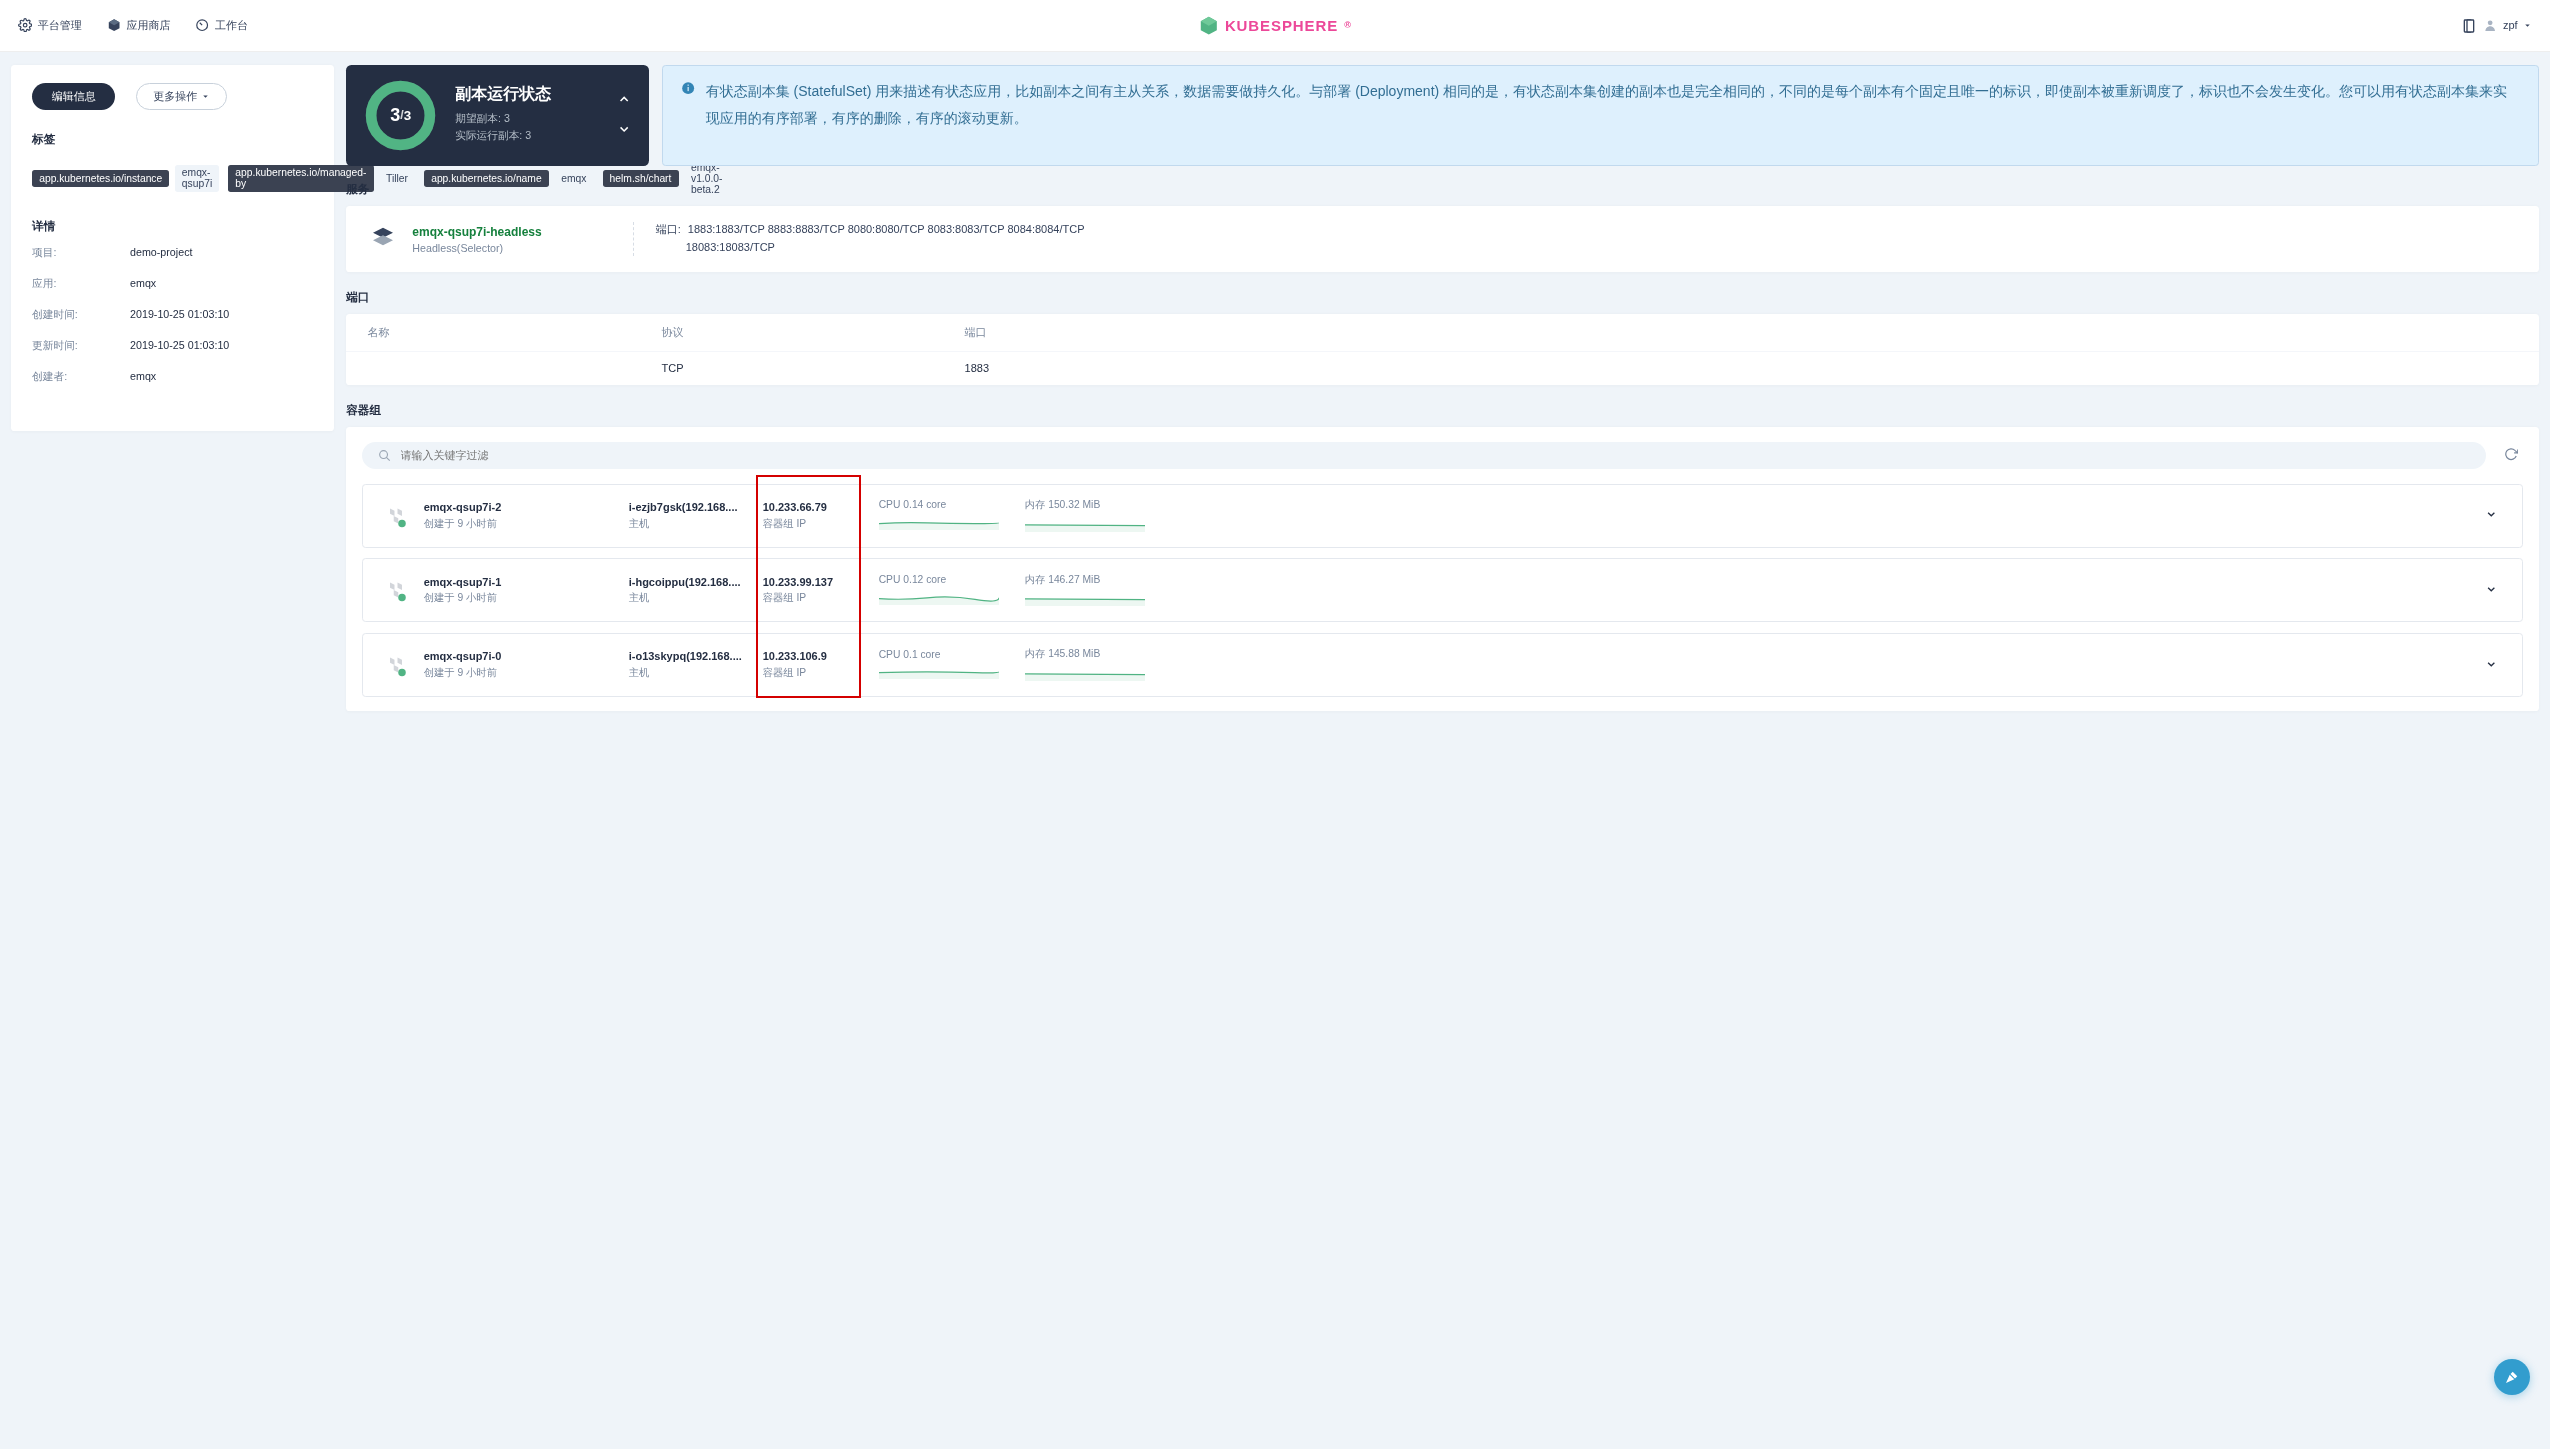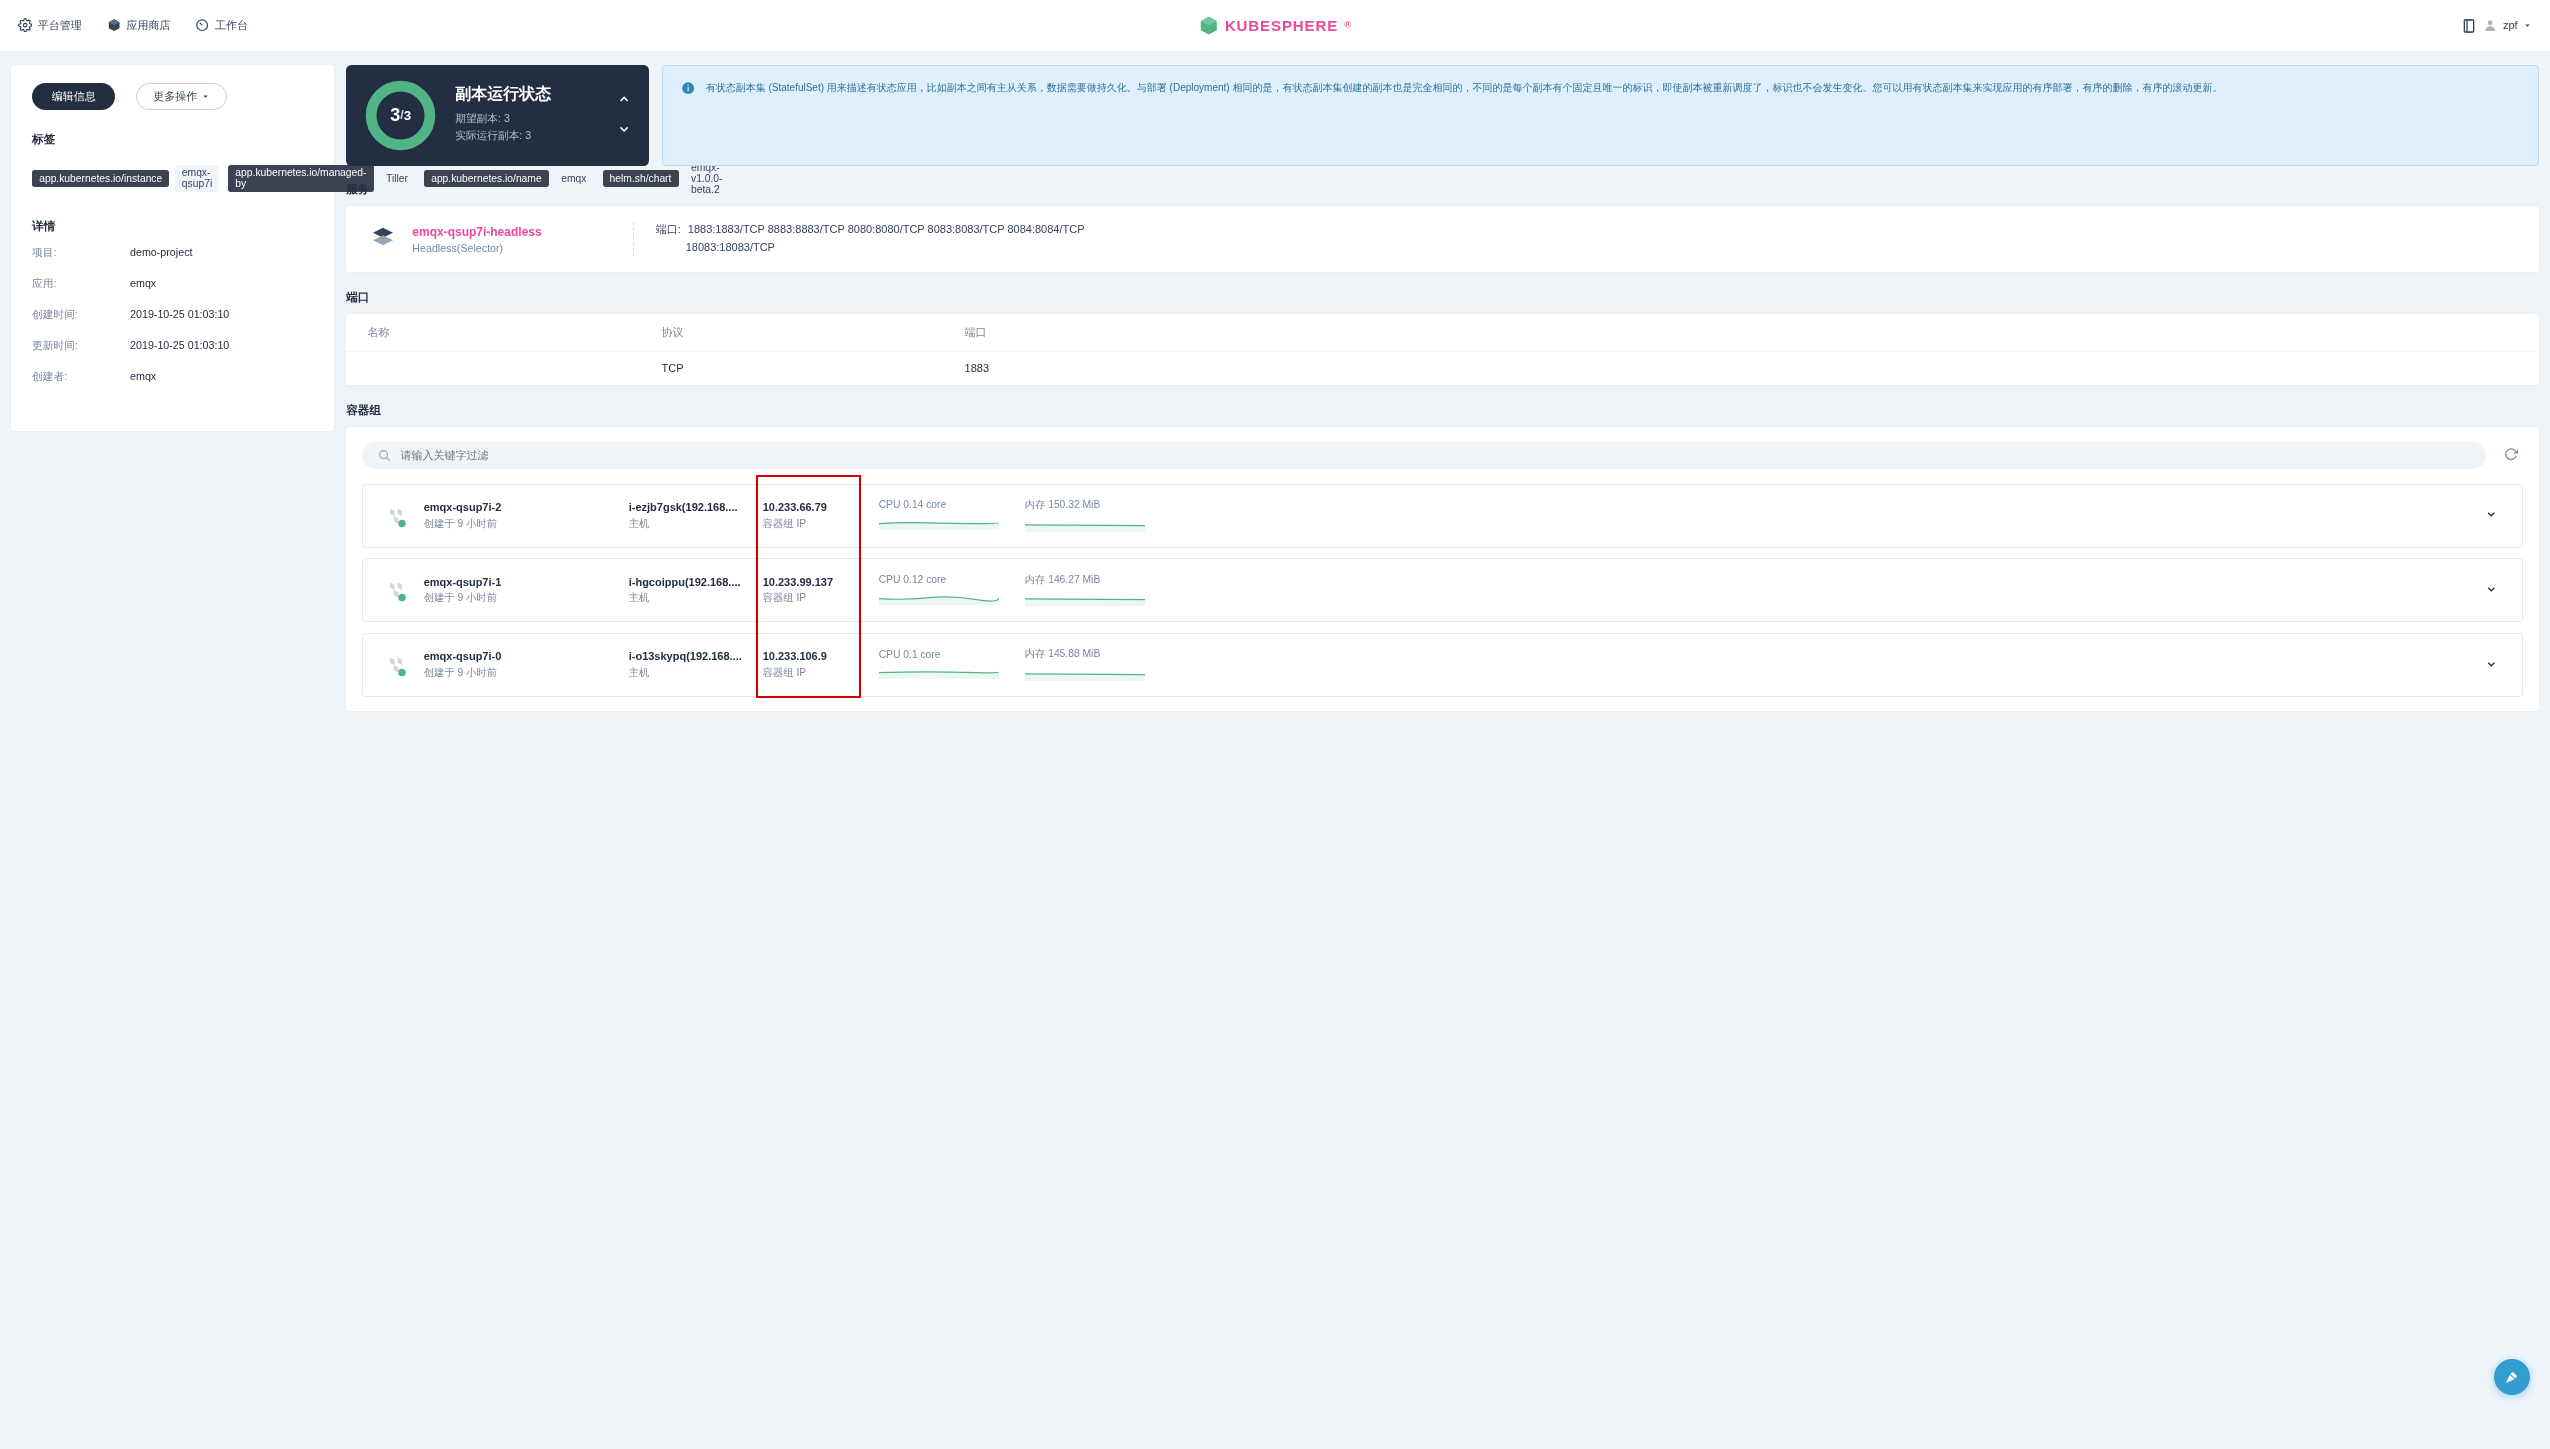--- a/index.html
+++ b/index.html
@@ -39,32 +39,32 @@
 .ring-wrap { position: relative; width: 73px; height: 73px; }
 .ring { width: 73px; height: 73px; }
 .ring-txt { position: absolute; inset: 0; display: flex; align-items: center; justify-content: center; font-size: 18px; font-weight: 600; }
 .status-mid { margin-left: 18px; flex: 1; }
 .status-title { font-size: 16px; font-weight: 600; margin-bottom: 7.1px; }
 .status-line { font-size: 10.7px; color: #b6bfc9; margin-bottom: 3.6px; }
 .status-arrows { display: flex; flex-direction: column; gap: 12.5px; }
 .arrow-btn { background: transparent; border: none; color: #fff; cursor: pointer; }
 
 .top-row{ display:flex; gap:12.5px; margin-bottom:16px; }
-.alert { flex:1; background: #def0fd; border: 0.9px solid #c1d9ee; border-radius: 3.6px; padding: 12.5px 18px; display: flex; gap: 10.7px; font-size: 10px; color: #326e93; line-height: 1.9; }
+.alert { flex:1; background: #def0fd; border: 0.9px solid #c1d9ee; border-radius: 3.6px; padding: 12.5px 18px; display: flex; gap: 10.7px; font-size: 14px; color: #326e93; line-height: 1.9; }
 .alert-ico { width: 14.3px; height: 14.3px; flex-shrink: 0; margin-top: 2.7px; }
 
 .sect-title { font-size: 11.6px; font-weight: 600; color: #242e42; margin-bottom: 9px; }
 
 .card { background: #fff; border-radius: 3.6px; box-shadow: 0 0.9px 3.6px rgba(0,0,0,.03); margin-bottom: 18px; }
 
 
 .svc { display: flex; align-items: center; padding: 16px 19.6px; }
 .svc-icon { width: 34px; height: 34px; display: flex; align-items: center; justify-content: center; margin-right: 12.5px; }
 .svc-main { width: 221px; }
-.svc-name { font-size: 12px; font-weight: 700; color: #ec4899; }
+.svc-name { font-size: 12px; font-weight: 700; color: #15803d; }
 .svc-sub { font-size: 10.7px; color: #79879c; margin-top: 2.7px; }
 .svc-div { width: 0.9px; align-self: stretch; }
 .svc-ports { flex: 1; margin-left: 21.4px; font-size: 11px; color: #36435c; }
 .svc-pline{ margin-bottom:3.6px; }
 .svc-plbl { color: #36435c; margin-right: 7.1px; }
 
 
 .tbl-hdr, .tbl-row { display: flex; padding: 10.7px 21.4px; font-size: 11px; justify-content: space-between; }
 .tbl-hdr { color: #79879c; border-bottom: 0.9px solid #f4f6fa; }
 .tbl-row { color: #242e42; }

